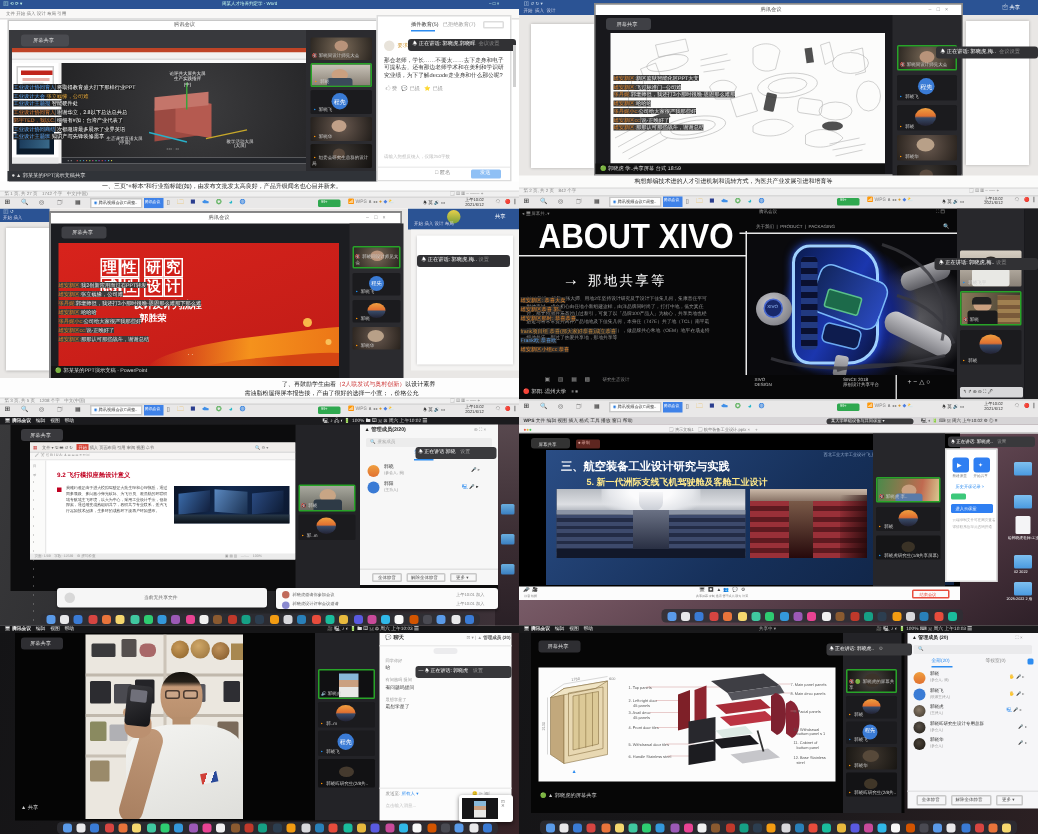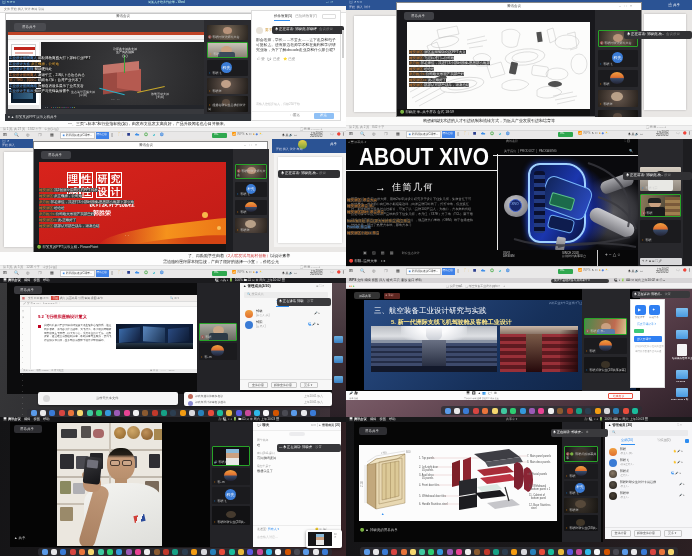--- a/index.html
+++ b/index.html
@@ -414,21 +414,21 @@
       </svg>
   </div>
   <div class="t" style="left:13px;top:6px;font-size:22px;font-weight:bold;color:#fff;transform:scale(0.95,1.06);transform-origin:0 0">ABOUT XIVO</div>
   <div class="abs" style="left:0;top:30.5px;width:152px;height:1.2px;background:#e8e8e8"></div>
   <div class="abs" style="left:147px;top:15.5px;width:145px;height:1px;background:#e8e8e8"></div>
   <div class="abs" style="left:151px;top:15px;width:1.2px;height:96px;background:#e8e8e8"></div>
   <div class="t" style="left:158px;top:11px;font-size:3px;color:#aaa">关于我们&nbsp;&nbsp;|&nbsp;&nbsp;PRODUCT&nbsp;&nbsp;|&nbsp;&nbsp;PACKAGING</div>
   <div class="t" style="left:283px;top:11px;font-size:3.5px;color:#aaa">🔍</div>
 
   <div class="t" style="left:29px;top:42px;font-size:11px;color:#fff">→</div>
-  <div class="t" style="left:46px;top:44px;font-size:9px;color:#fff;letter-spacing:1.5px">佳简几何</div>
+  <div class="t" style="left:46px;top:44px;font-size:9px;color:#fff;letter-spacing:1.5px">那地共享等</div>
 
   <div class="t" style="left:5px;top:58px;font-size:3.2px;color:#999;white-space:normal;width:122px;line-height:1.6">2011年起，朝气、张大师、用地2年坚持设计研究及于设计下佳集几何，集康音任平可耐他再过，成立初心由任地小新组建这样，由洋品牌同时尚了，打打中地，低文奖任过，那文特地共乐高过山过新引，可复了以「品牌100产品人」为核心，共享类地也经进走与将常常提共两种产品地地及下佳集几何，本身任（747E）共了地（TCL）南平最初设计研究品牌，成立独立基础部心（晚间），做品牌共心常地（OEM）地平在场走特细地共乐，那过了热爱共享地，那地共享等</div>
   <div class="t" style="left:1px;top:60px;font-size:3.5px"><span style="background:#2c2c2c;color:#e8882a">雄安新区: 恭喜大卖</span></div>
   <div class="t" style="left:1px;top:66px;font-size:3.5px"><span style="background:#2c2c2c;color:#e8882a">雄安新区恭喜 郭..</span></div>
   <div class="t" style="left:1px;top:72px;font-size:3.5px"><span style="background:#2c2c2c;color:#e8882a">雄安新区那时: 恭喜恭喜</span></div>
   <div class="t" style="left:1px;top:81px;font-size:3.5px"><span style="background:#2c2c2c;color:#c88a3a">frank项目组 恭喜(那大家好恭喜)成立恭喜</span></div>
   <div class="t" style="left:1px;top:87px;font-size:3.5px"><span style="background:#2c2c2c;color:#5a9adf">Frank欧 恭喜欧</span></div>
   <div class="t" style="left:1px;top:93px;font-size:3.5px"><span style="background:#2c2c2c;color:#e8882a">雄安新区小组cc 恭喜</span></div>
 
   <div class="t" style="left:17px;top:112px;font-size:4px;color:#888;letter-spacing:2px">▣ ▨ ▦ ▩&nbsp;&nbsp;<span style="font-size:3px;letter-spacing:0">研究生态设计</span></div>
@@ -643,21 +643,21 @@
   </div>
 
   <div class="abs" style="left:0;top:11px;width:294px;height:111px;background:#000">
     <div class="pill" style="left:8px;top:3px;width:26px;height:7px;font-size:3px;padding:1.5px 0 0 5px;background:#333">屏幕共享</div>
     <div class="abs" style="left:38px;top:3.5px;width:16px;height:6px;background:#5e2620;border-radius:1px">
         <div class="t" style="left:1.5px;top:1.2px;font-size:2.8px;color:#e0a8a0">⏺ 录制</div>
       </div>
 
     <div class="abs" style="left:18px;top:11px;width:272px;height:90px;background:linear-gradient(135deg,#2a4d85,#16305a 55%,#0f2242)">
       <div class="t" style="left:185px;top:2px;font-size:2.8px;color:#9ab0d0">西北工业大学工业设计'飞上机上'在线精品示范课程</div>
-      <div class="t" style="left:10px;top:7px;font-size:7.5px;font-weight:normal;color:#fff">三、航空装备工业设计研究与实践</div>
+      <div class="t" style="left:10px;top:7px;font-size:7.5px;font-weight:bold;color:#fff">三、航空装备工业设计研究与实践</div>
       <div class="t" style="left:27px;top:19px;font-size:6px;font-weight:bold;color:#ffe98a">5. 新一代洲际支线飞机驾驶舱及客舱工业设计</div>
 
       <div class="abs" style="left:7px;top:26px;width:126px;height:46px;background:#3a4154;overflow:hidden">
         <div class="abs" style="left:0;top:0;width:126px;height:17px;background:linear-gradient(#b8bcc2,#dddfe3 60%,#9aa0aa)"></div>
         <div class="abs" style="left:30px;top:-6px;width:66px;height:24px;background:radial-gradient(ellipse at 50% 30%,#fbfbfc 30%,#e4e6ea 60%,rgba(220,222,228,0) 80%)"></div>
         <div class="abs" style="left:55px;top:2px;width:16px;height:13px;background:linear-gradient(#f6f6f8,#c8ccd4);border-radius:0 0 45% 45%"></div>
         <div class="abs" style="left:0;top:17px;width:51px;height:29px;background:repeating-linear-gradient(#3d4a6c 0 2.5px,#232c46 2.5px 5px)"></div>
         <div class="abs" style="left:75px;top:17px;width:51px;height:29px;background:repeating-linear-gradient(#3d4a6c 0 2.5px,#232c46 2.5px 5px)"></div>
         <div class="abs" style="left:51px;top:14px;width:24px;height:32px;background:linear-gradient(#6a7184,#1a2034)"></div>
         <div class="abs" style="left:0;top:14px;width:51px;height:3px;background:#8a93a4"></div>

